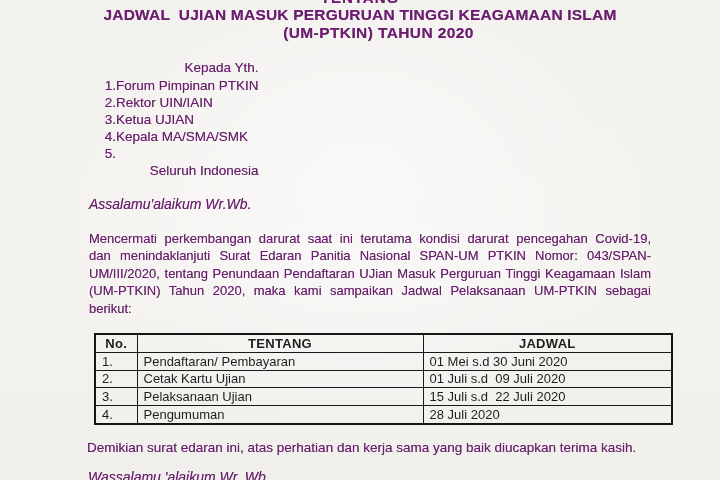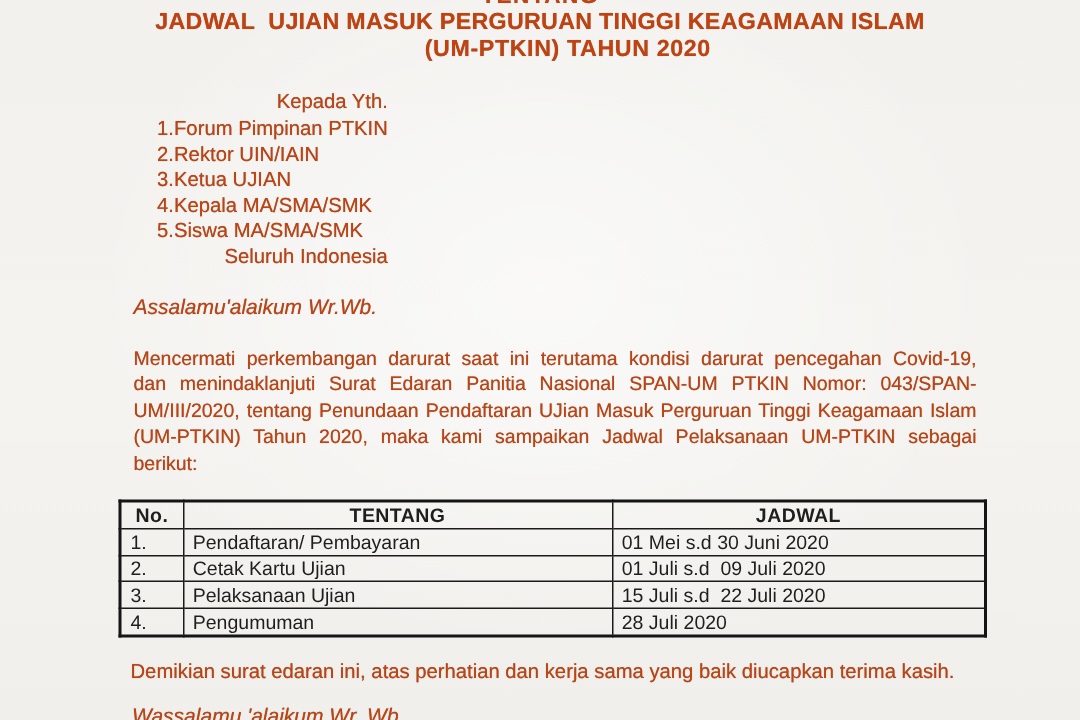--- a/index.html
+++ b/index.html
@@ -9,21 +9,21 @@
     position: relative;
     overflow: hidden;
     background: #f3f2ef;
   }
   .paper {
     position: absolute; inset: 0;
     background:
       radial-gradient(ellipse at 50% 40%, rgba(255,255,255,0.55) 0%, rgba(255,255,255,0) 60%),
       linear-gradient(180deg, #f2f1ee 0%, #f4f3f0 55%, #f0efec 100%);
   }
-  .ink { color: #c2410c; text-shadow: 0 0 0.5px rgba(30,30,30,0.55); }
+  .ink { color: #701a75; text-shadow: 0 0 0.5px rgba(30,30,30,0.55); }
 
   
   .title-block { position: absolute; left: 0; right: 0; text-align: center; }
   .t-partial { top: -11px; font-size: 15px; font-weight: bold; letter-spacing: 1px; }
   .t-line1   { top: 6px;  font-size: 15.5px; font-weight: bold; letter-spacing: 0.2px; white-space: pre; }
   .t-line2   { top: 24px; font-size: 15.5px; font-weight: bold; letter-spacing: 0.4px; padding-left: 37px; }
 
   
   .recipients { position: absolute; left: 88px; top: 59px; font-size: 13.5px; text-align: right; }
   .recipients .heading { line-height: 18px; }
@@ -35,21 +35,21 @@
     position: absolute; left: 89px; top: 196px;
     font-style: italic; font-size: 14px;
   }
 
   
   .body-par { position: absolute; left: 89px; top: 230px; width: 562px; font-size: 13px; }
   .body-line { line-height: 17.4px; text-align: justify; text-align-last: justify; white-space: normal; }
   .body-line.last { text-align: left; text-align-last: left; }
 
   
-  .sched-wrap { position: absolute; left: 79px; top: 333px; width: 577px; }
+  .sched-wrap { position: absolute; left: 94px; top: 333px; width: 577px; }
   table.sched {
     width: 100%; border-collapse: collapse; table-layout: fixed;
     font-size: 13px; color: #1e1e1e;
   }
   table.sched col.c-no  { width: 42px; }
   table.sched col.c-act { width: 286px; }
   table.sched col.c-sch { width: 249px; }
   table.sched th, table.sched td {
     border: 1.4px solid #1a1a1a;
     height: 16.8px; padding: 0 6px;
@@ -90,21 +90,20 @@
   <div class="recipient-row">
     <span class="num">3.</span>
     <span>Ketua UJIAN</span>
   </div>
   <div class="recipient-row">
     <span class="num">4.</span>
     <span>Kepala MA/SMA/SMK</span>
   </div>
   <div class="recipient-row">
     <span class="num">5.</span>
-    <span>Siswa MA/SMA/SMK</span>
   </div>
   <div class="scope">Seluruh Indonesia</div>
 </div>
 
 <div class="salutation ink">Assalamu'alaikum Wr.Wb.</div>
 
 <div class="body-par ink">
   <div class="body-line">Mencermati perkembangan darurat saat ini terutama kondisi darurat pencegahan Covid-19,</div>
   <div class="body-line">dan menindaklanjuti Surat Edaran Panitia Nasional SPAN-UM PTKIN Nomor: 043/SPAN-</div>
   <div class="body-line">UM/III/2020, tentang Penundaan Pendaftaran UJian Masuk Perguruan Tinggi Keagamaan Islam</div>

